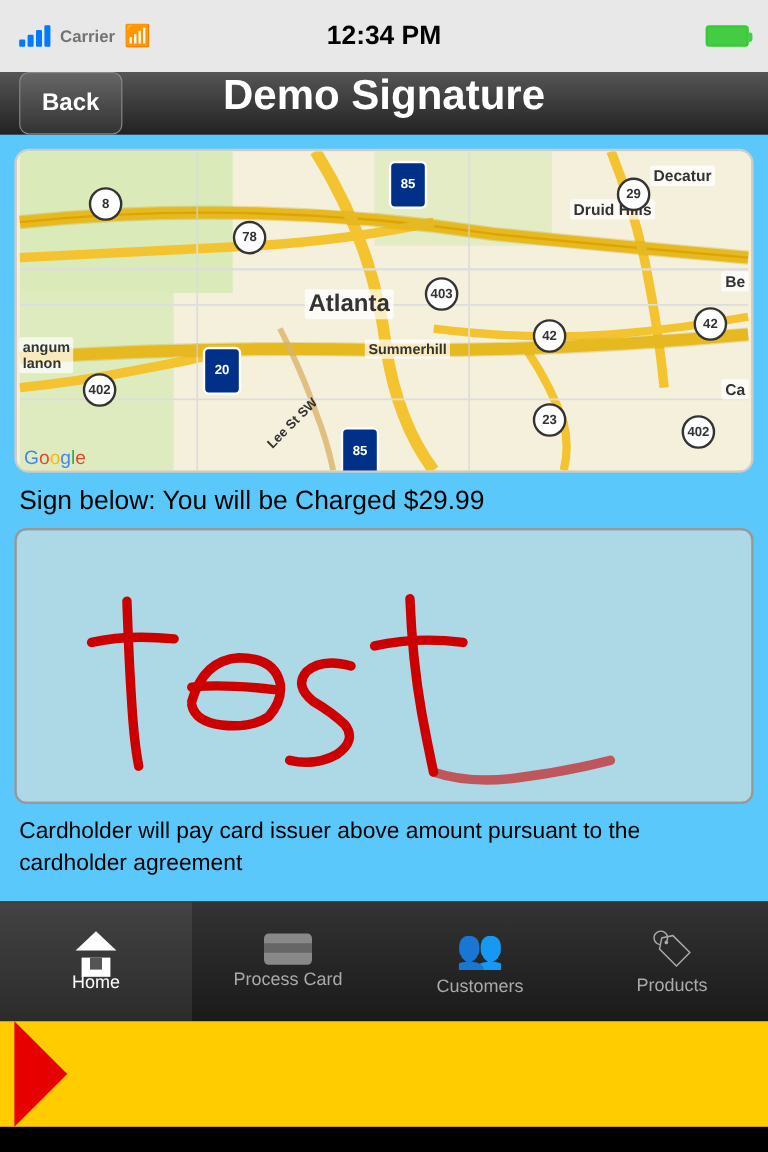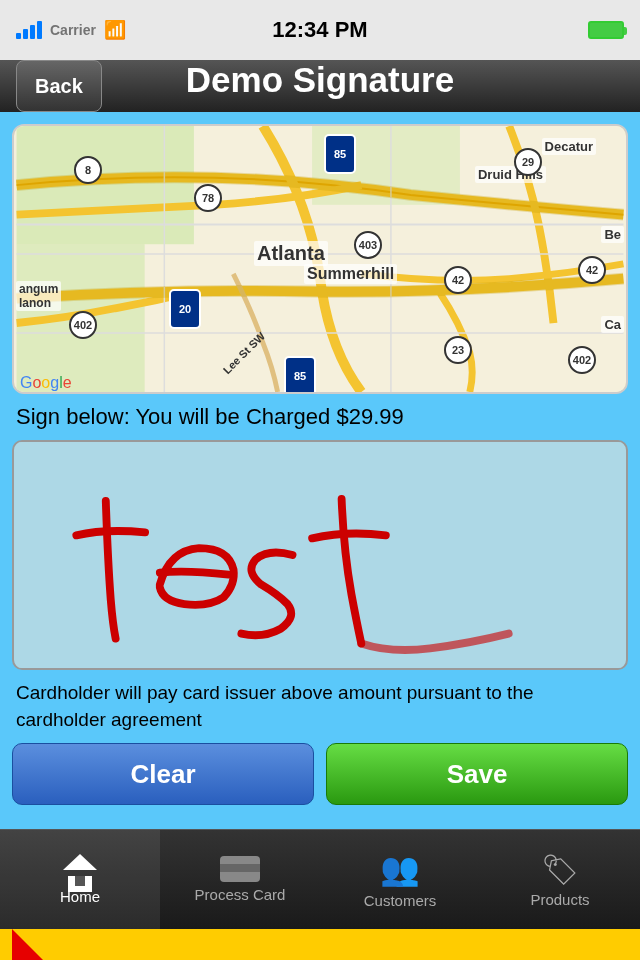--- a/index.html
+++ b/index.html
@@ -411,21 +411,21 @@
         <line x1="380" y1="0" x2="380" y2="270" stroke="#ddd" stroke-width="1.5"></line>
 
         <path d="M 0 60 Q 200 40 400 70 Q 500 80 616 90" stroke="#c8a000" stroke-width="12" fill="none" opacity="0.3"></path>
         <path d="M 0 175 Q 150 165 300 168 Q 450 170 616 155" stroke="#c8a000" stroke-width="12" fill="none" opacity="0.3"></path>
       </svg>
 
       <div class="map-label" style="left:240px; top:115px; font-size:20px;">Atlanta</div>
 
       <div class="map-label" style="right:30px; top:12px; font-size:13px;">Decatur</div>
       <div class="map-label" style="right:80px; top:40px; font-size:13px;">Druid Hills</div>
-      <div class="map-label" style="left:290px; top:138px; font-size:16px;">Summerhill</div>
+      <div class="map-label" style="left:290px; top:157px; font-size:12px;">Summerhill</div>
       <div class="map-label" style="right:2px; top:100px; font-size:13px;">Be</div>
       <div class="map-label" style="right:2px; top:190px; font-size:13px;">Ca</div>
       <div class="map-label" style="left:2px; top:155px; font-size:12px;">angum<br>lanon</div>
       <div class="map-label" style="left:200px; top:220px; font-size:11px; transform:rotate(-45deg); background:transparent;">Lee St SW</div>
 
       <div class="interstate-badge" style="left:310px; top:8px;">85</div>
       <div class="interstate-badge" style="left:155px; top:163px;">20</div>
       <div class="interstate-badge" style="left:270px; top:230px;">85</div>
 
       <div class="highway-badge" style="left:60px; top:30px;">8</div>
@@ -460,24 +460,20 @@
 
       <path d="M 330 58 Q 332 110 340 155 Q 345 182 350 205" stroke="#cc0000" stroke-width="8" fill="none" stroke-linecap="round"></path>
       <path d="M 300 98 Q 335 90 375 95" stroke="#cc0000" stroke-width="8" fill="none" stroke-linecap="round"></path>
 
       <path d="M 350 205 Q 380 215 420 210 Q 460 205 500 195" stroke="#cc0000" stroke-width="8" fill="none" stroke-linecap="round" opacity="0.6"></path>
     </svg>
   </div>
 
   <div class="disclaimer-text">Cardholder will pay card issuer above amount pursuant to the cardholder agreement</div>
 
-  <div class="button-row">
-    <button class="clear-btn">Clear</button>
-    <button class="save-btn">Save</button>
-  </div>
 
 </div>
 
 <div class="tab-bar">
 
   <div class="tab-item active">
     <div class="home-icon-shape">
       <div class="home-roof"></div>
       <div class="home-body">
         <div class="home-door"></div>

